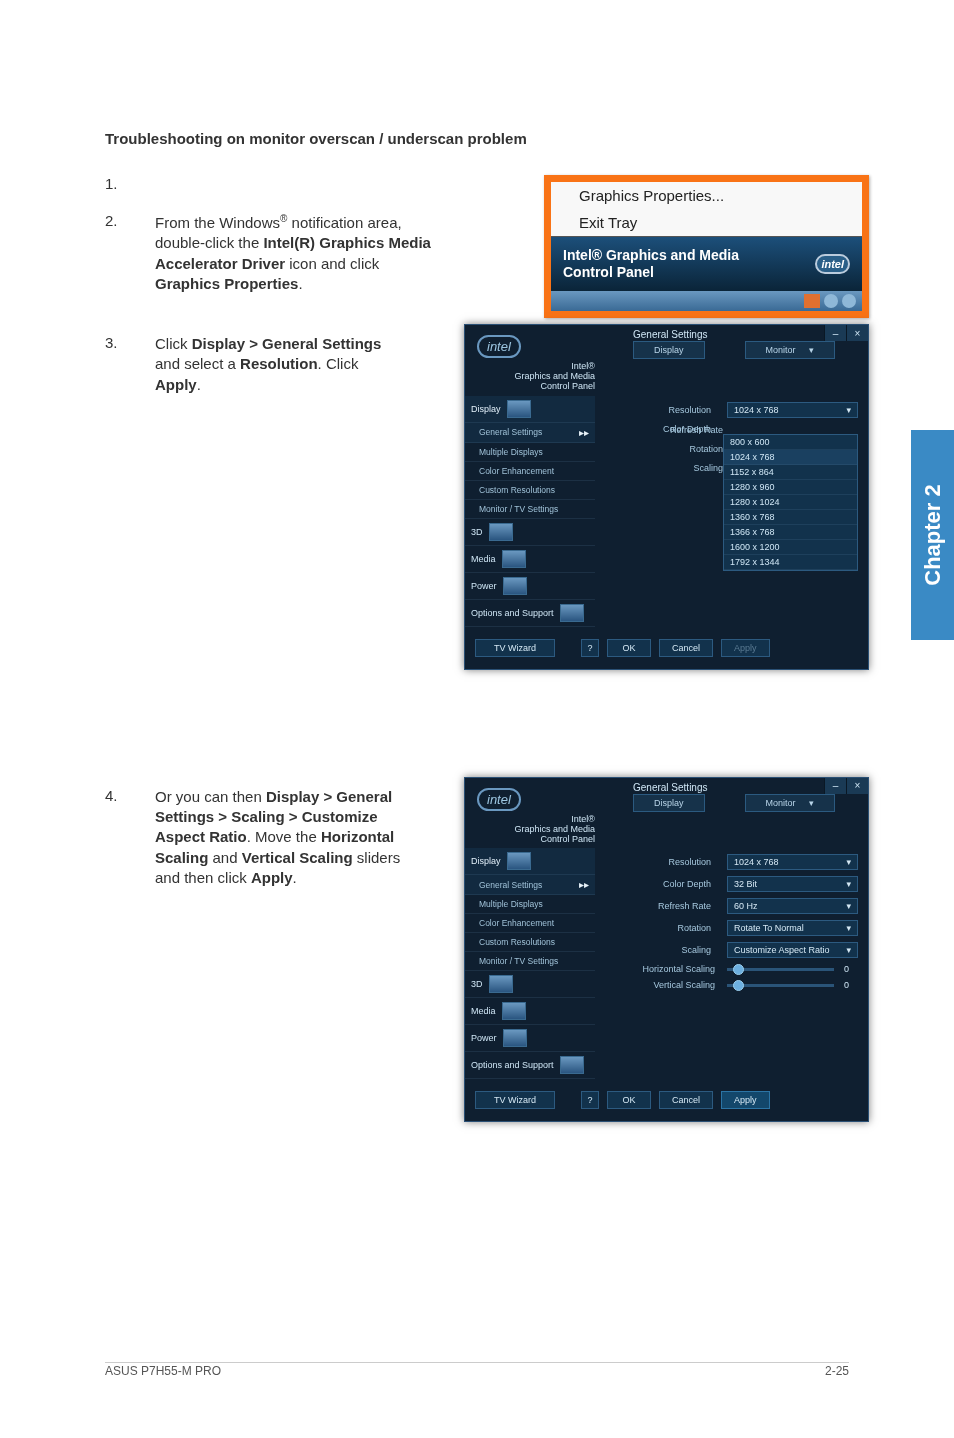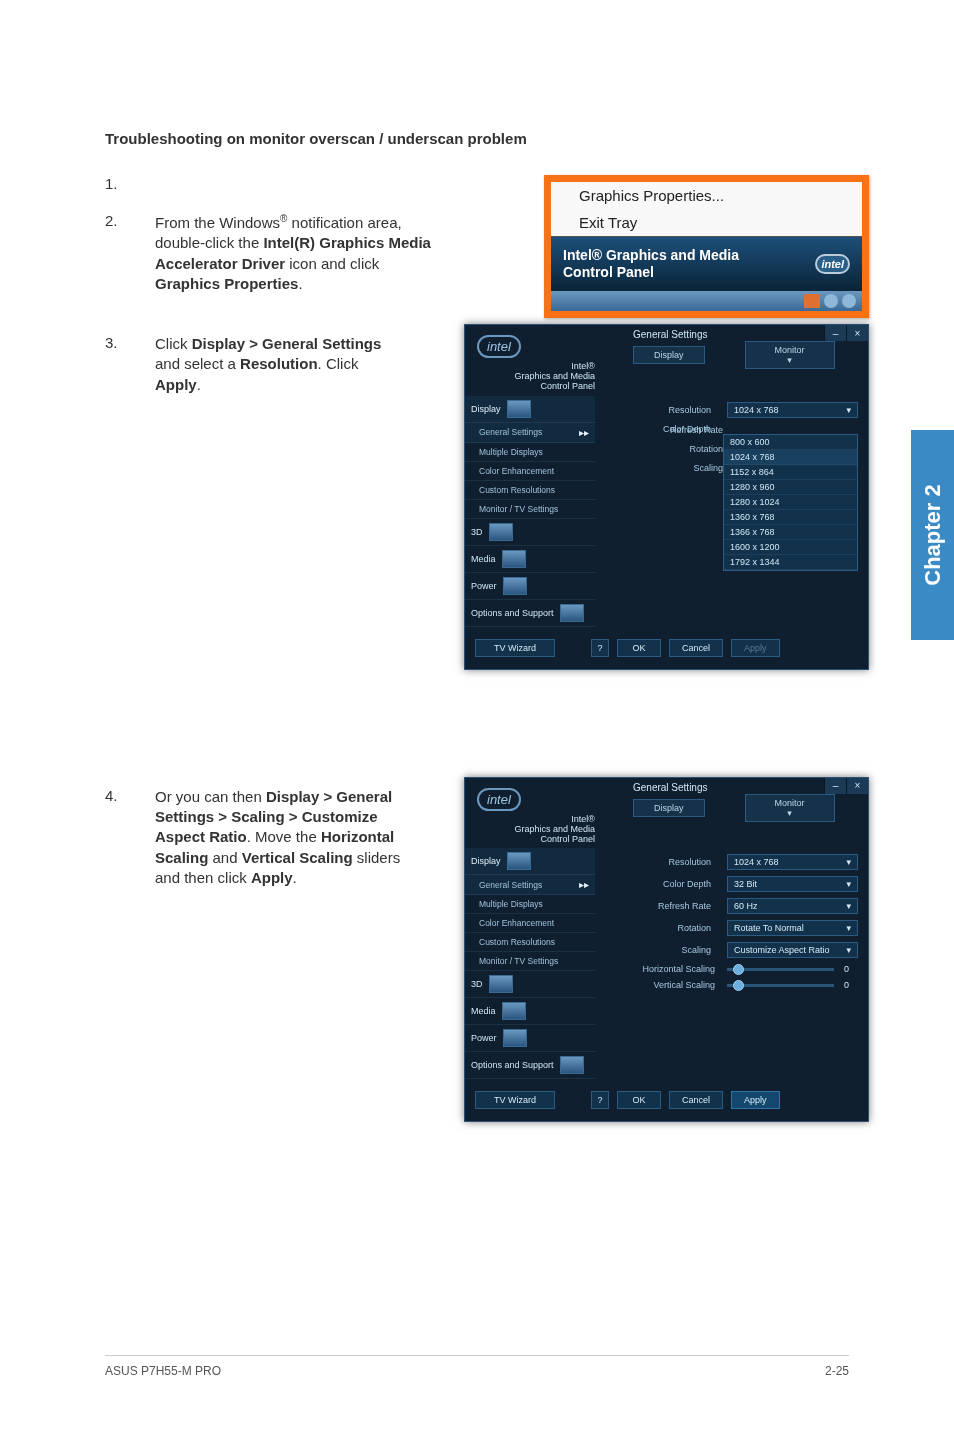--- a/index.html
+++ b/index.html
@@ -145,21 +145,21 @@
     top: -4px;
     left: 30px;
   }
   .panel-tab {
     background: #16324a;
     border: 1px solid #2b5a80;
     padding: 3px 20px;
     font-size: 9px;
     text-align: center;
   }
-  .panel-tab.mon { min-width: 90px; display:flex; justify-content:space-between; align-items:center;flex-direction:column; }
+  .panel-tab.mon { min-width: 90px; display:flex; justify-content:space-between; align-items:center; }
   .side-items {
     width: 130px;
     float: left;
   }
   .side-item {
     display: flex;
     align-items: center;
     gap: 6px;
     padding: 4px 6px;
     font-size: 9px;
@@ -205,21 +205,20 @@
   .slider-row .plabel { width:100px; text-align:right; padding-right:12px; color:#a6c8de; }
   .slide-track { flex:1; height:3px; background:#2a5478; position:relative; margin-right:10px; }
   .slide-knob { position:absolute; left:6px; top:-4px; width:11px; height:11px; border-radius:50%; background:#6db0e0; border:1px solid #9cd0ef;}
   .slide-val { width:14px; color:#cfe6f5; }
 
   .panel-footer {
     clear: both;
     display: flex;
     align-items: center;
     justify-content: flex-start;
-    gap: 10px;
     padding: 12px 10px 4px 10px;
   }
   .tvwiz {
     background: #12324c;
     border: 1px solid #2c5a80;
     padding: 3px 18px;
     font-size: 9px;
     color: #d5e8f4;
   }
   .btnrow { display:flex; gap:8px; margin-left:26px;}
@@ -262,21 +261,21 @@
   .footer {
     position: absolute;
     left: 105px;
     right: 105px;
     bottom: 60px;
     display: flex;
     justify-content: space-between;
     font-size: 12px;
     color: #555;
     border-top: 1px solid #ccc;
-    padding-top: 8px;
+    padding-top: 1px;
     margin-top: 36px;
   }
   b { font-weight: bold; }
   sup { font-size: 10px; }
   .clear { clear:both; }
 </style>
 </head>
 <body>
 
 <div class="page">

